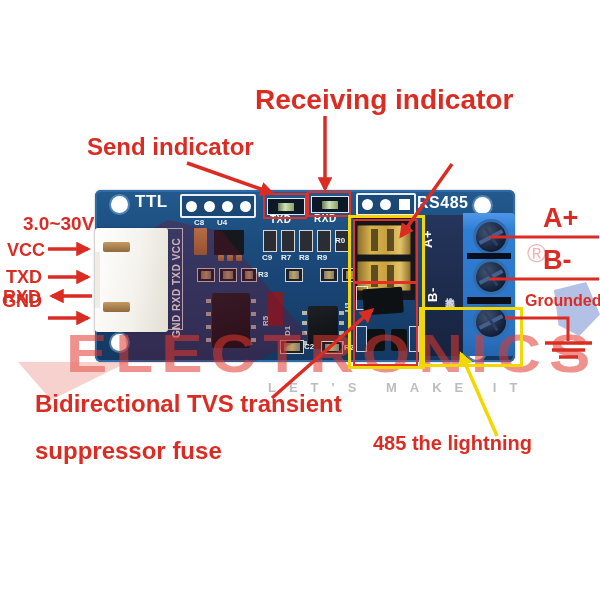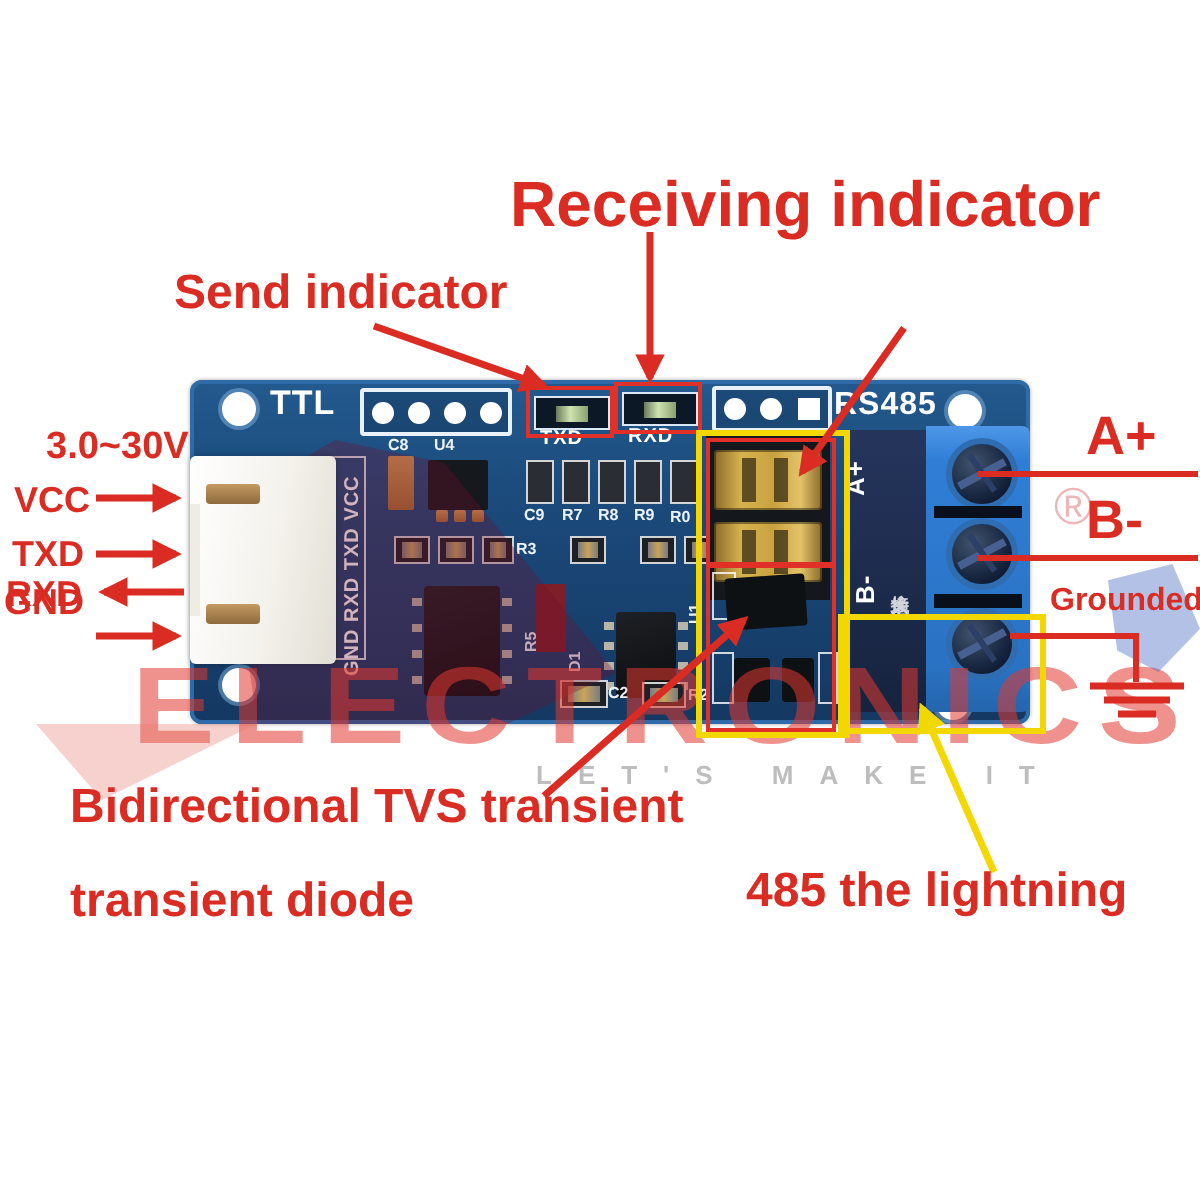--- a/index.html
+++ b/index.html
@@ -115,21 +115,21 @@
 
     <div class="smdcol" style="left:168px;top:40px;"></div>
     <div class="smdcol" style="left:186px;top:40px;"></div>
     <div class="smdcol" style="left:204px;top:40px;"></div>
     <div class="smdcol" style="left:222px;top:40px;"></div>
     <div class="smdcol" style="left:240px;top:40px;"></div>
     <div class="tinylabel" style="left:167px;top:63px;letter-spacing:0;">C9</div>
     <div class="tinylabel" style="left:186px;top:63px;">R7</div>
     <div class="tinylabel" style="left:204px;top:63px;">R8</div>
     <div class="tinylabel" style="left:222px;top:63px;">R9</div>
-    <div class="tinylabel" style="left:240px;top:64px;">R0</div>
+    <div class="tinylabel" style="left:240px;top:46px;">R0</div>
 
     <div class="smdbox" style="left:102px;top:78px;width:16px;height:12px;">
         <span class="bead"></span>
       </div>
     <div class="smdbox" style="left:124px;top:78px;width:16px;height:12px;">
         <span class="bead"></span>
       </div>
     <div class="smdbox" style="left:146px;top:78px;width:14px;height:12px;">
         <span class="bead"></span>
       </div>
@@ -265,27 +265,27 @@
     <path d="M48,318 L88,318" stroke="#da2c22" stroke-width="3.5" fill="none" marker-end="url(#ra)"></path>
     <path d="M489,237 L599,237" stroke="#da2c22" stroke-width="3" fill="none"></path>
     <path d="M489,279 L599,279" stroke="#da2c22" stroke-width="3" fill="none"></path>
     <path d="M505,318 L568,318 L568,341" stroke="#da2c22" stroke-width="3" fill="none"></path>
     <path d="M545,343 L592,343" stroke="#da2c22" stroke-width="3.5"></path>
     <path d="M552,350 L585,350" stroke="#da2c22" stroke-width="3.5"></path>
     <path d="M559,357 L578,357" stroke="#da2c22" stroke-width="3.5"></path>
     <path d="M497,436 L461,354" stroke="#f2d800" stroke-width="3.5" fill="none" marker-end="url(#ya)"></path>
   </svg>
 
-  <div class="red-note" style="left:255px;top:84px;font-size:32px;">Receiving indicator</div>
+  <div class="red-note" style="left:255px;top:84px;font-size:28px;">Receiving indicator</div>
   <div class="red-note" style="left:87px;top:133px;font-size:24px;">Send indicator</div>
   <div class="red-note" style="left:23px;top:213px;font-size:19px;">3.0~30V</div>
   <div class="red-note" style="left:7px;top:240px;font-size:18px;text-align:center;">VCC</div>
   <div class="red-note" style="left:6px;top:267px;font-size:18px;">TXD</div>
   <div class="red-note" style="left:3px;top:287px;font-size:18px;">RXD</div>
   <div class="red-note" style="left:2px;top:291px;font-size:18px;">GND</div>
   <div class="red-note" style="left:543px;top:203px;font-size:27px;">A+</div>
   <div class="red-note" style="left:543px;top:245px;font-size:27px;">B-</div>
   <div class="red-note" style="left:525px;top:292px;font-size:16px;">Grounded.</div>
   <div class="red-note" style="left:35px;top:390px;font-size:24px;">Bidirectional TVS transient</div>
-  <div class="red-note" style="left:35px;top:437px;font-size:24px;">transient diode</div>
-  <div class="red-note" style="left:373px;top:432px;font-size:24px;">485 the lightning</div>
+  <div class="red-note" style="left:35px;top:437px;font-size:24px;">suppressor fuse</div>
+  <div class="red-note" style="left:373px;top:432px;font-size:20px;">485 the lightning</div>
 
 </div>
 
 </body></html>

